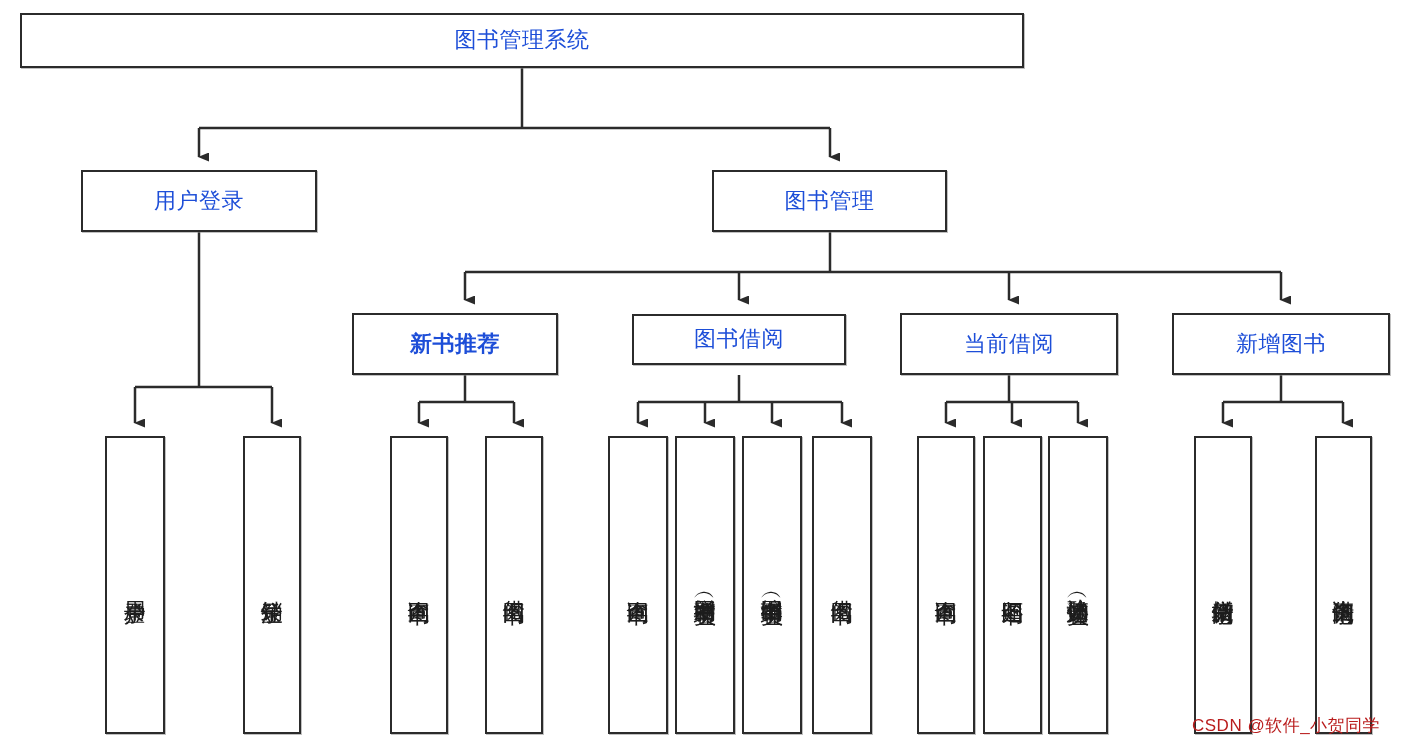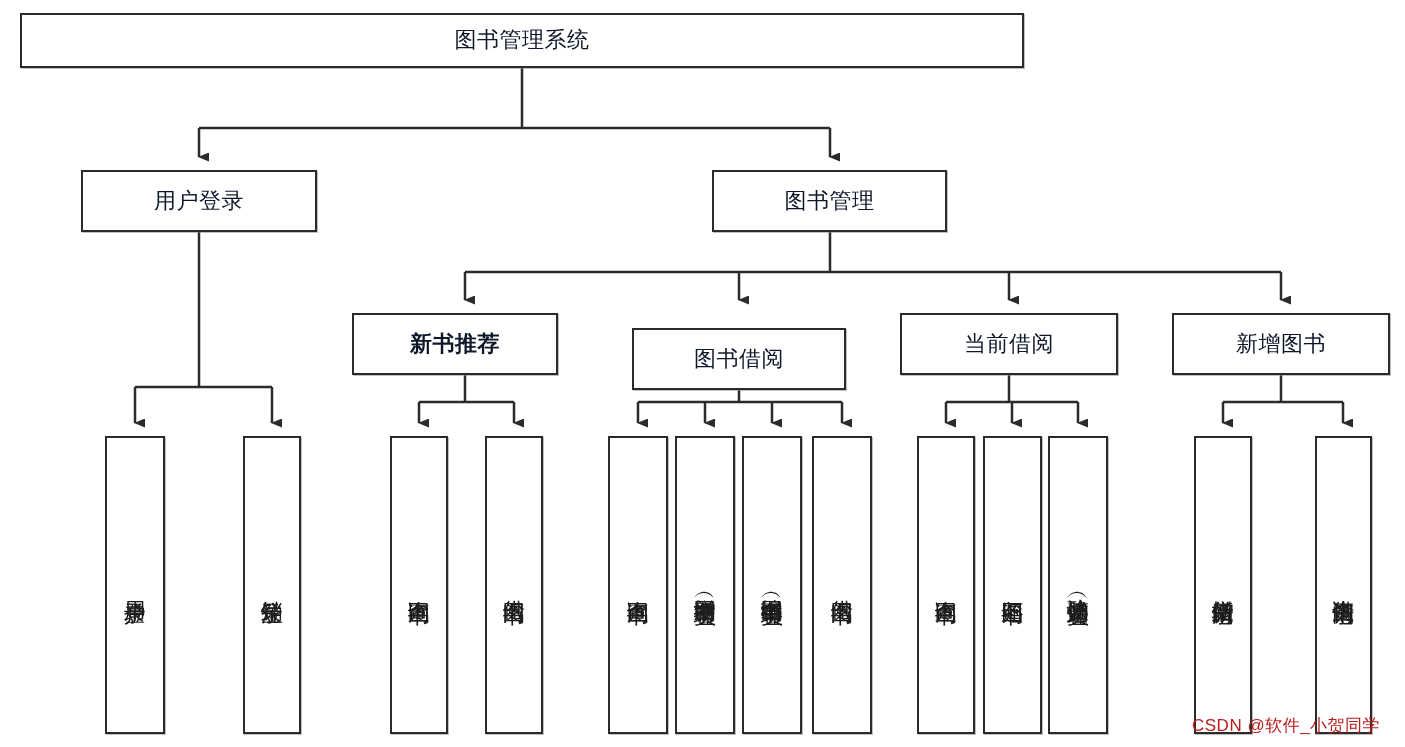--- a/index.html
+++ b/index.html
@@ -26,21 +26,21 @@
     box-sizing: border-box;
     background: #ffffff;
     border: 2.5px solid #2b2b2b;
     display: flex;
     align-items: center;
     justify-content: center;
     box-shadow: 1px 1px 0 rgba(140,140,140,0.55);
   }
   .node-label-h {
     font-size: 22px;
-    color: #0f172a;
+    color: #1d4ed8;
     line-height: 1.1;
     white-space: nowrap;
     letter-spacing: 0.5px;
   }
   .node-label-v {
     font-size: 22px;
     color: #1d1d1d;
     writing-mode: vertical-rl;
     text-orientation: upright;
     line-height: 1.25;
@@ -130,21 +130,21 @@
   <div class="node-box" style="left: 81px; top: 170px; width: 236px; height: 62px;">
     <span class="node-label-h">用户登录</span>
   </div>
   <div class="node-box" style="left: 712px; top: 170px; width: 235px; height: 62px;">
     <span class="node-label-h">图书管理</span>
   </div>
 
   <div class="node-box" style="left: 352px; top: 313px; width: 206px; height: 62px; font-weight: bold;">
     <span class="node-label-h">新书推荐</span>
   </div>
-  <div class="node-box" style="left: 632px; top: 328px; width: 214px; height: 62px;">
+  <div class="node-box" style="left: 632px; top: 314px; width: 214px; height: 51px;">
     <span class="node-label-h">图书借阅</span>
   </div>
   <div class="node-box" style="left: 900px; top: 313px; width: 218px; height: 62px; align-items: center;">
     <span class="node-label-h">当前借阅</span>
   </div>
   <div class="node-box" style="left: 1172px; top: 313px; width: 218px; height: 62px;">
     <span class="node-label-h">新增图书</span>
   </div>
 
   <div class="node-box" style="left: 105px; top: 436px; width: 60px; height: 298px;">

